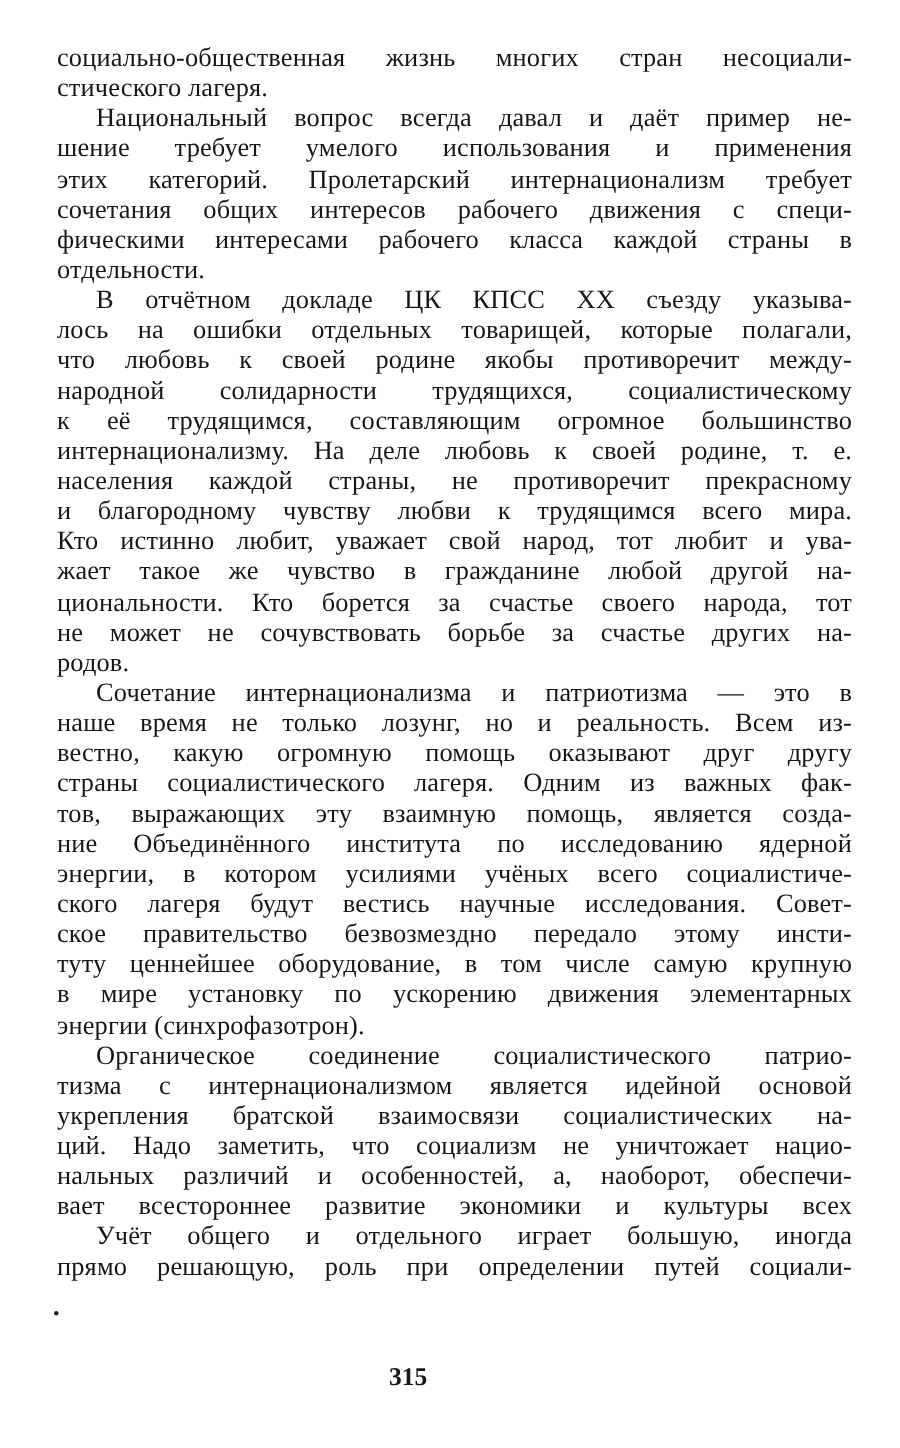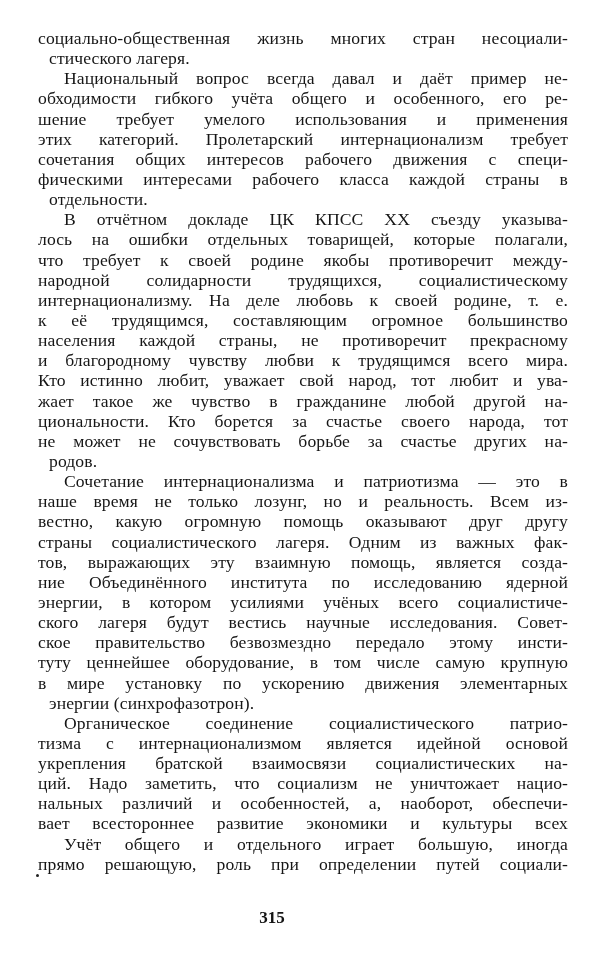--- a/index.html
+++ b/index.html
@@ -9,21 +9,21 @@
     font-family: "Liberation Serif", "DejaVu Serif", serif;
     font-size: 17.6px;
     line-height: 20.15px;
     height: 20.15px;
     color: #161616;
     white-space: nowrap;
     text-align: justify;
     text-align-last: justify;
     letter-spacing: 0.1px;
   }
-  .line.last { text-align-last: left; margin-left: 11px; }
+  .line.last { text-align-last: left; }
   .line.indent { padding-left: 26px; }
   .page-number {
     position: absolute; left: 0; width: 544px; top: 908px;
     text-align: center;
     font-family: "Liberation Serif", "DejaVu Serif", serif;
     font-size: 17px; color: #161616; font-weight: bold;
   }
   .mark { position: absolute; left: 36px; top: 874px; width: 3px; height: 3px; border-radius: 50%; background: #222; }
 </style>
 </head>
@@ -31,35 +31,34 @@
 
 <div class="page">
 
   <div>
     <div class="line">социально-общественная жизнь многих стран несоциали-</div>
     <div class="line last">стического лагеря.</div>
   </div>
 
   <div>
     <div class="line indent">Национальный вопрос всегда давал и даёт пример не-</div>
-    <div class="line">обходимости гибкого учёта общего и особенного, его ре-</div>
     <div class="line">шение требует умелого использования и применения</div>
     <div class="line">этих категорий. Пролетарский интернационализм требует</div>
     <div class="line">сочетания общих интересов рабочего движения с специ-</div>
     <div class="line">фическими интересами рабочего класса каждой страны в</div>
     <div class="line last">отдельности.</div>
   </div>
 
   <div>
     <div class="line indent">В отчётном докладе ЦК КПСС XX съезду указыва-</div>
     <div class="line">лось на ошибки отдельных товарищей, которые полагали,</div>
-    <div class="line">что требует к своей родине якобы противоречит между-</div>
+    <div class="line">что любовь к своей родине якобы противоречит между-</div>
     <div class="line">народной солидарности трудящихся, социалистическому</div>
+    <div class="line">к её трудящимся, составляющим огромное большинство</div>
     <div class="line">интернационализму. На деле любовь к своей родине, т. е.</div>
-    <div class="line">к её трудящимся, составляющим огромное большинство</div>
     <div class="line">населения каждой страны, не противоречит прекрасному</div>
     <div class="line">и благородному чувству любви к трудящимся всего мира.</div>
     <div class="line">Кто истинно любит, уважает свой народ, тот любит и ува-</div>
     <div class="line">жает такое же чувство в гражданине любой другой на-</div>
     <div class="line">циональности. Кто борется за счастье своего народа, тот</div>
     <div class="line">не может не сочувствовать борьбе за счастье других на-</div>
     <div class="line last">родов.</div>
   </div>
 
   <div>

